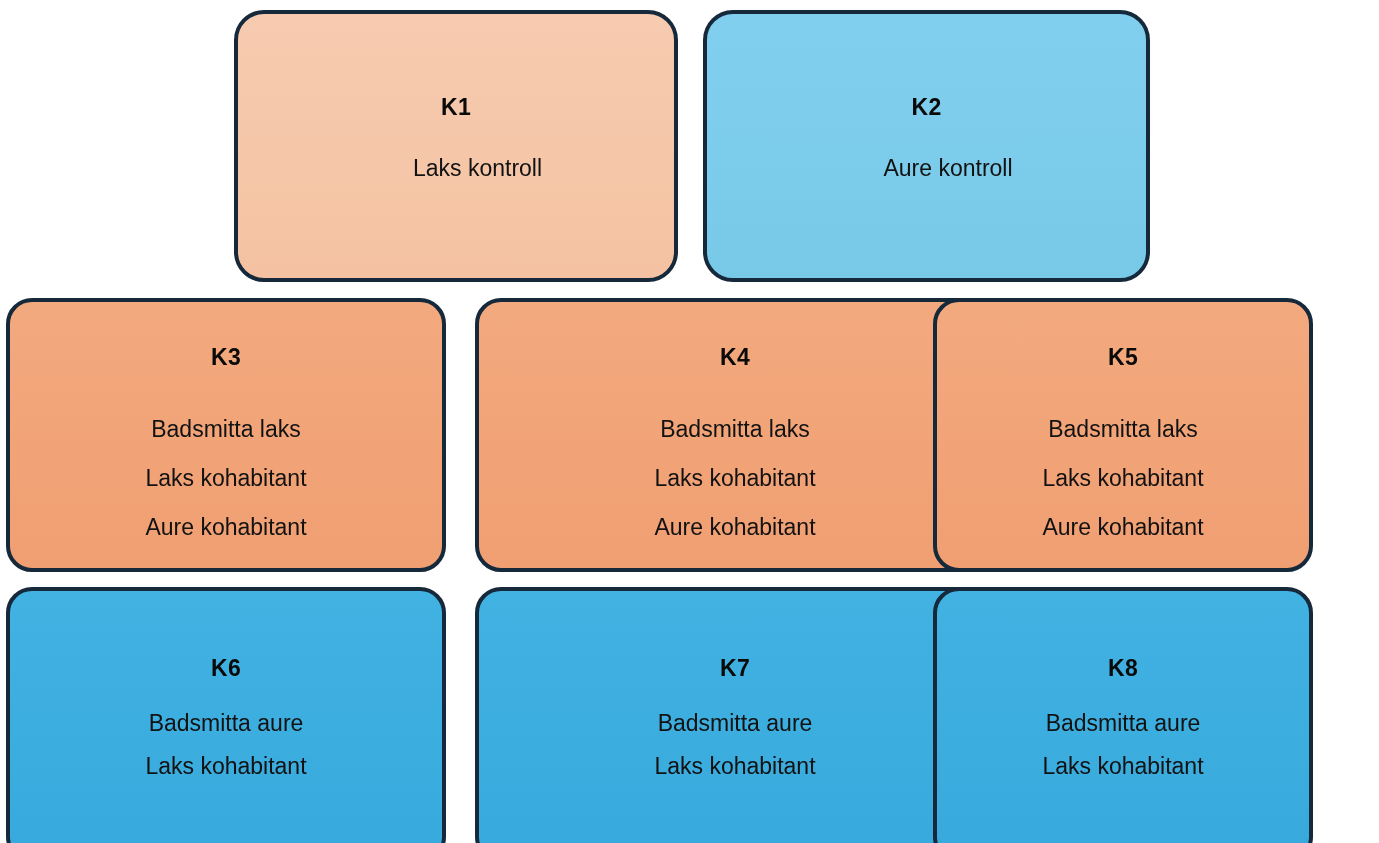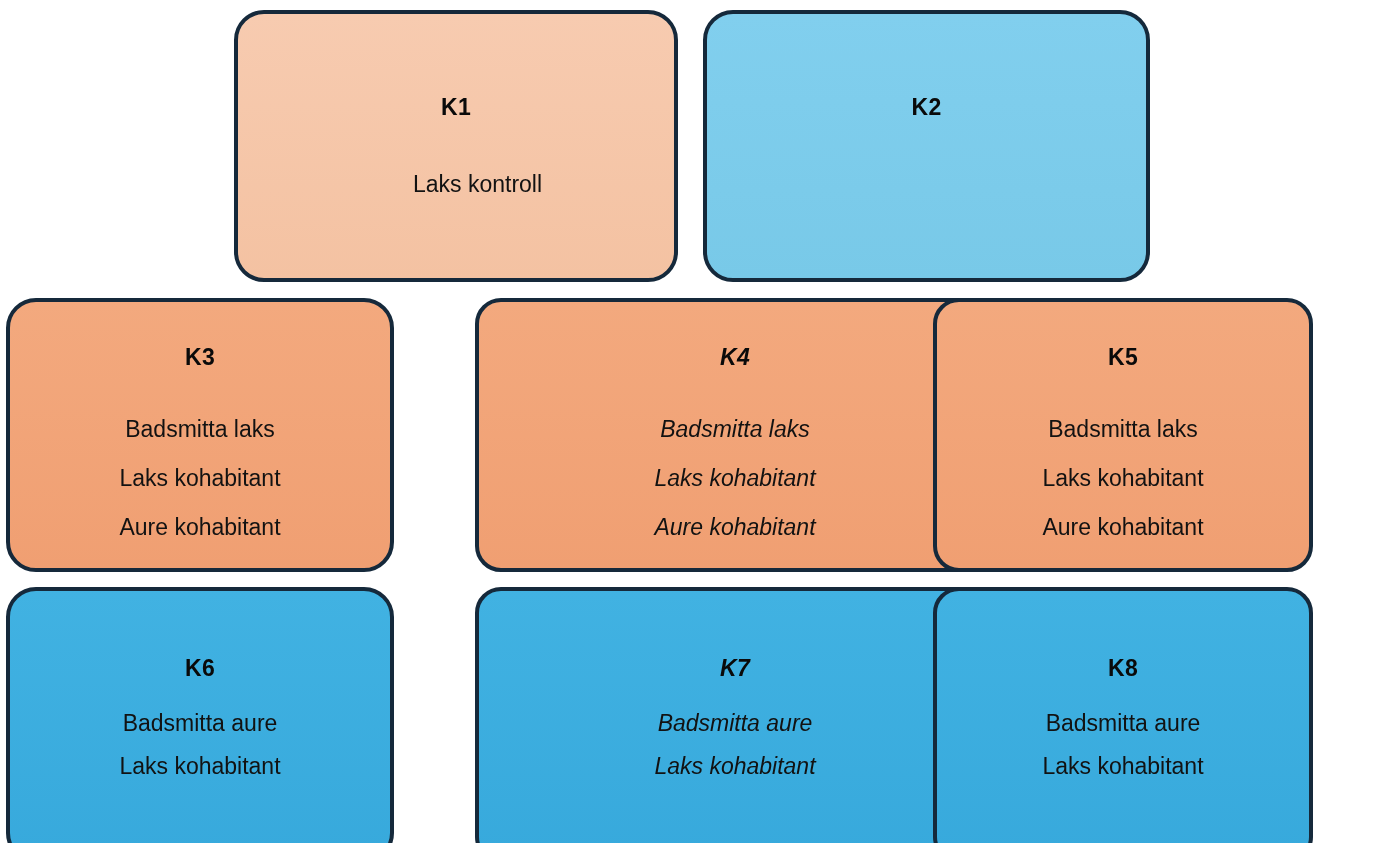--- a/index.html
+++ b/index.html
@@ -60,43 +60,43 @@
     white-space: nowrap;
   }
 
   
   .row1 {
     top: -6px;
     height: 272px;
     border-radius: 30px;
   }
   .row1 .node-title { margin-top: 82px; }
-  .row1 .node-lines { margin-top: 54px; padding-left: 43px; }
+  .row1 .node-lines { margin-top: 38px; padding-left: 43px; }
 
   
   .row2 {
     top: 282px;
     height: 274px;
     border-radius: 26px;
   }
   .row2 .node-title { margin-top: 44px; }
   .row2 .node-lines { margin-top: 49px; gap: 26px; }
 
   
   .row3 {
     top: 571px;
     height: 276px;
     border-radius: 26px;
   }
   .row3 .node-title { margin-top: 66px; }
   .row3 .node-lines { margin-top: 32px; gap: 20px; }
 
   
-  .col-a { left: 6px;   width: 388px; border-radius: 30px; }
-  .col-b { left: 475px; width: 520px; font-style: italic; }
+  .col-a { left: 6px;   width: 440px; }
+  .col-b { left: 475px; width: 520px; }
   .col-c { left: 933px; width: 380px; }
 
   .top-a  { left: 234px; width: 444px; }
   .top-b  { left: 703px; width: 447px; }
 
   
   .fill-peach-light {
     background: linear-gradient(180deg, #f7cbb0 0%, #f4c2a2 100%);
   }
   .fill-blue-light {
@@ -116,20 +116,23 @@
 
   <div class="node row1 top-a fill-peach-light">
     <div class="node-title">K1</div>
     <div class="node-lines">
       <div class="node-line">Laks kontroll</div>
     </div>
   </div>
 
   <div class="node row1 top-b fill-blue-light">
     <div class="node-title">K2</div>
+    <div class="node-lines">
+      <div class="node-line">Aure kontroll</div>
+    </div>
   </div>
 
   <div class="node row2 col-a fill-orange">
     <div class="node-title">K3</div>
     <div class="node-lines">
       <div class="node-line">Badsmitta laks</div>
       <div class="node-line">Laks kohabitant</div>
       <div class="node-line">Aure kohabitant</div>
     </div>
   </div>

